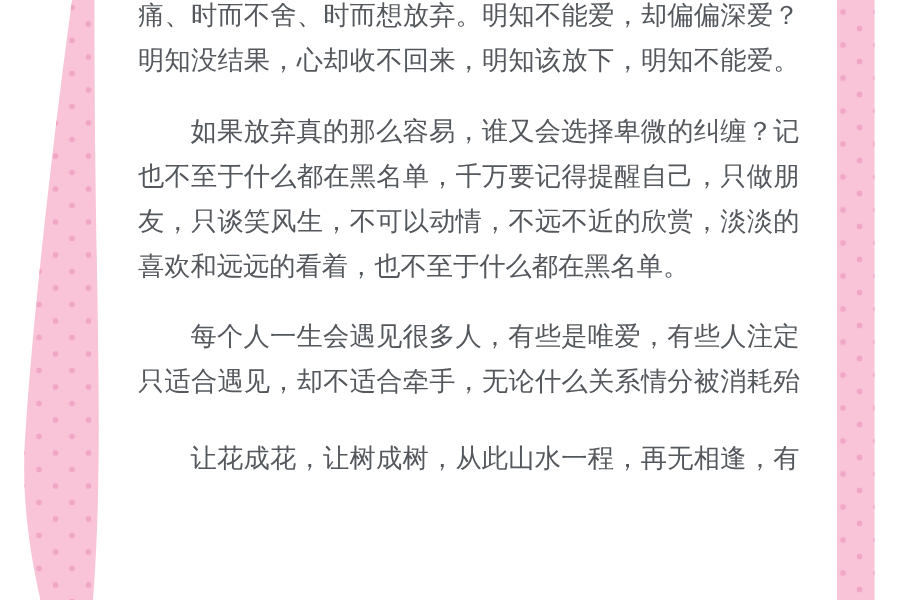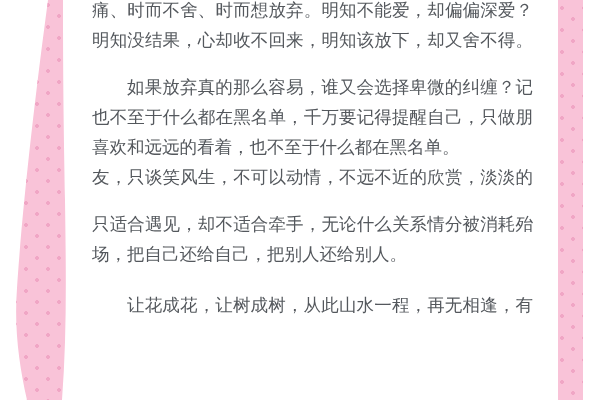--- a/index.html
+++ b/index.html
@@ -50,33 +50,33 @@
 
 <div class="page">
 
   <div class="ribbon-left"></div>
   <div class="ribbon-right"></div>
 
   <div class="article">
 
     <div class="p">
       <div class="line j">痛、时而不舍、时而想放弃。明知不能爱，却偏偏深爱？</div>
-      <div class="line j">明知没结果，心却收不回来，明知该放下，却又舍不得。</div>
+      <div class="line j">明知没结果，心却收不回来，明知该放下，明知不能爱。</div>
     </div>
 
     <div class="p">
       <div class="line j indent">如果放弃真的那么容易，谁又会选择卑微的纠缠？记</div>
       <div class="line j">也不至于什么都在黑名单，千万要记得提醒自己，只做朋</div>
+      <div class="line j">友，只谈笑风生，不可以动情，不远不近的欣赏，淡淡的</div>
       <div class="line">喜欢和远远的看着，也不至于什么都在黑名单。</div>
-      <div class="line j">友，只谈笑风生，不可以动情，不远不近的欣赏，淡淡的</div>
     </div>
 
     <div class="p">
+      <div class="line j indent">每个人一生会遇见很多人，有些是唯爱，有些人注定</div>
       <div class="line j">只适合遇见，却不适合牵手，无论什么关系情分被消耗殆</div>
-      <div class="line">场，把自己还给自己，把别人还给别人。</div>
     </div>
 
     <div class="p">
       <div class="line j indent">让花成花，让树成树，从此山水一程，再无相逢，有</div>
     </div>
 
   </div>
 </div>
 
 </body></html>

